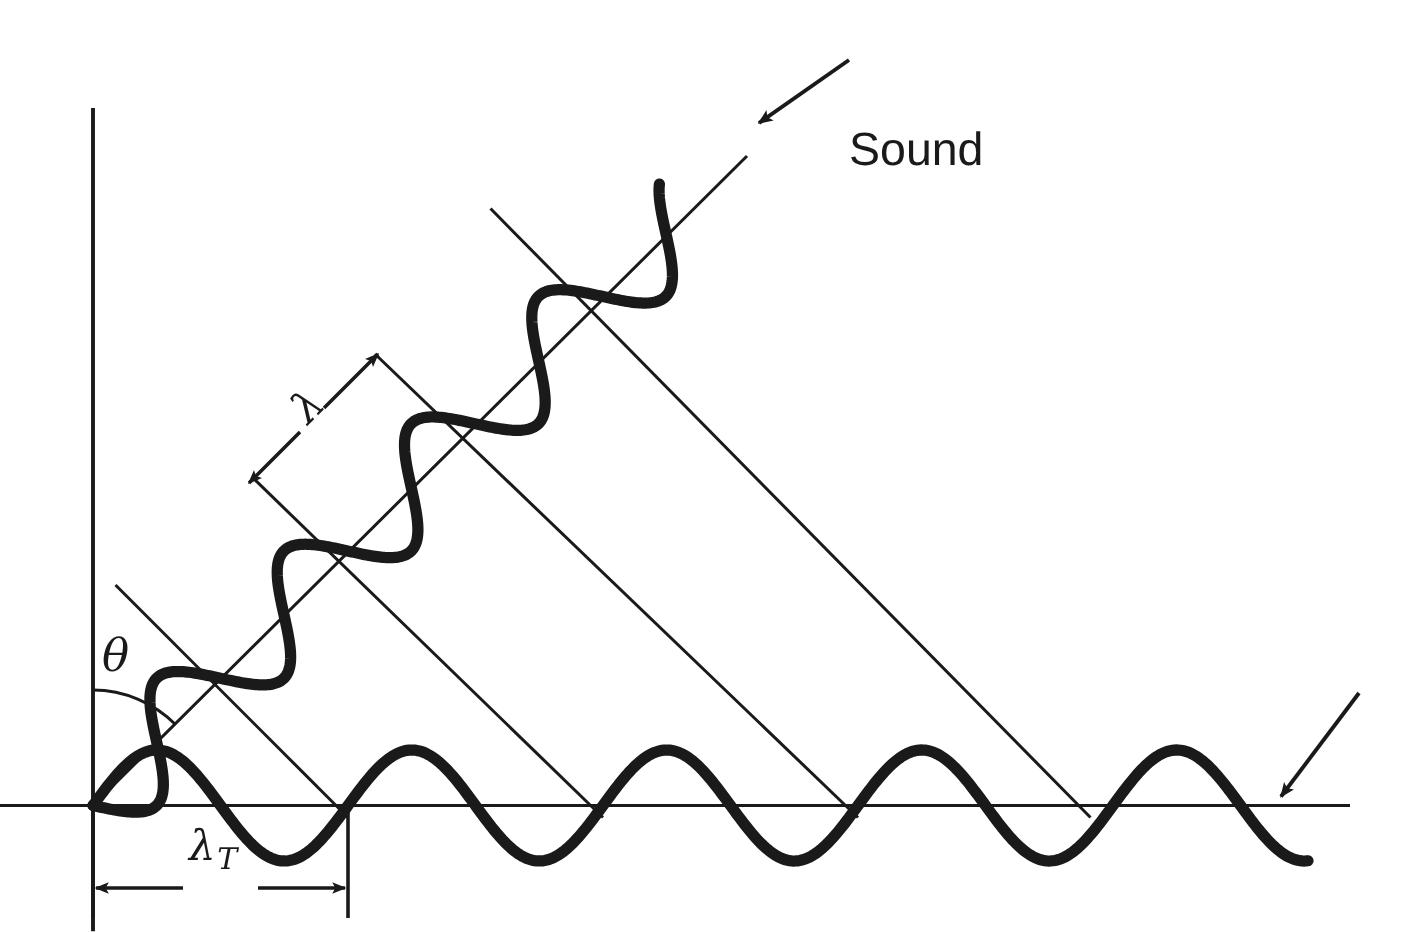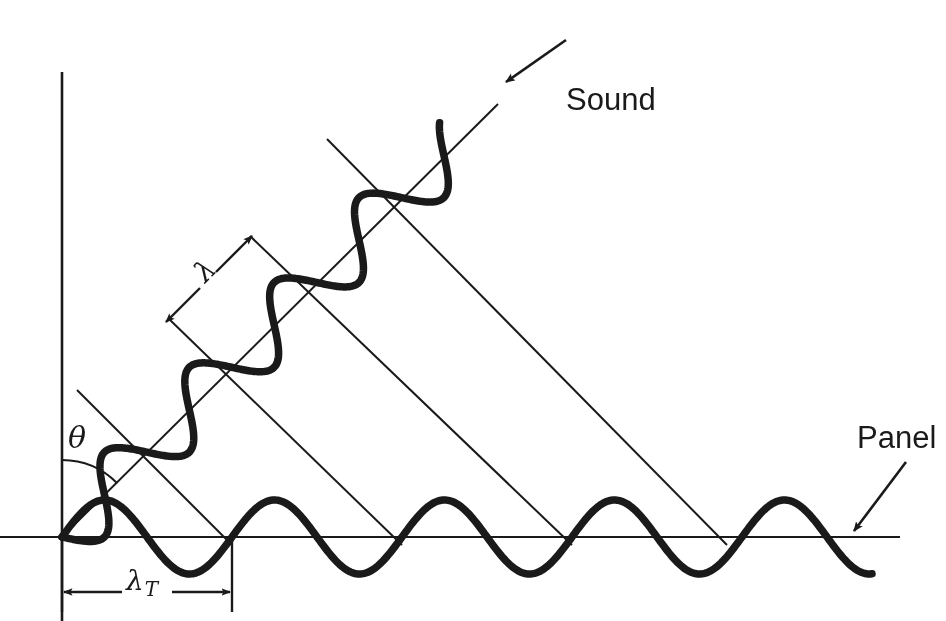--- a/index.html
+++ b/index.html
@@ -53,21 +53,21 @@
     user-select: none;
     white-space: pre;
   }
   #theta-label {
     left: 68px;
     top: 420px;
     font-size: 30px;
   }
   #lambda-t-label {
     left: 126px;
-    top: 564px;
+    top: 547px;
     font-size: 28px;
     text-align: right;
   }
   #lambda-t-label .sub {
     font-size: 20px;
     vertical-align: -0.28em;
     margin-left: 1px;
   }
   #lambda-label {
     left: 196px;
@@ -128,21 +128,20 @@
 
     <path id="trace-wave-path" fill="none" stroke="#1a1a1a" stroke-width="7.5" stroke-linecap="round" d="M62.00 537.00 L63.35 535.15 L64.70 533.31 L66.05 531.48 L67.40 529.66 L68.75 527.86 L70.10 526.09 L71.45 524.34 L72.80 522.62 L74.15 520.94 L75.50 519.30 L76.85 517.70 L78.20 516.15 L79.55 514.65 L80.90 513.21 L82.25 511.82 L83.60 510.50 L84.95 509.25 L86.30 508.06 L87.65 506.95 L89.00 505.91 L90.35 504.95 L91.70 504.06 L93.05 503.26 L94.40 502.55 L95.75 501.92 L97.10 501.38 L98.45 500.92 L99.80 500.56 L101.15 500.28 L102.50 500.10 L103.85 500.01 L105.20 500.01 L106.55 500.11 L107.90 500.29 L109.25 500.57 L110.60 500.94 L111.95 501.39 L113.30 501.94 L114.65 502.57 L116.00 503.29 L117.35 504.10 L118.70 504.98 L120.05 505.94 L121.40 506.99 L122.75 508.10 L124.10 509.29 L125.45 510.55 L126.80 511.87 L128.15 513.26 L129.50 514.70 L130.85 516.20 L132.20 517.76 L133.55 519.36 L134.90 521.00 L136.25 522.68 L137.60 524.40 L138.95 526.15 L140.30 527.93 L141.65 529.73 L143.00 531.55 L144.35 533.38 L145.70 535.22 L147.05 537.07 L148.40 538.91 L149.75 540.75 L151.10 542.59 L152.45 544.40 L153.80 546.20 L155.15 547.98 L156.50 549.73 L157.85 551.44 L159.20 553.12 L160.55 554.76 L161.90 556.36 L163.25 557.91 L164.60 559.41 L165.95 560.85 L167.30 562.23 L168.65 563.55 L170.00 564.80 L171.35 565.98 L172.70 567.09 L174.05 568.13 L175.40 569.09 L176.75 569.97 L178.10 570.76 L179.45 571.48 L180.80 572.10 L182.15 572.64 L183.50 573.09 L184.85 573.45 L186.20 573.73 L187.55 573.90 L188.90 573.99 L190.25 573.99 L191.60 573.89 L192.95 573.70 L194.30 573.42 L195.65 573.05 L197.00 572.59 L198.35 572.04 L199.70 571.40 L201.05 570.68 L202.40 569.87 L203.75 568.99 L205.10 568.02 L206.45 566.97 L207.80 565.85 L209.15 564.66 L210.50 563.40 L211.85 562.08 L213.20 560.69 L214.55 559.24 L215.90 557.74 L217.25 556.19 L218.60 554.58 L219.95 552.94 L221.30 551.25 L222.65 549.53 L224.00 547.78 L225.35 546.00 L226.70 544.20 L228.05 542.38 L229.40 540.55 L230.75 538.71 L232.10 536.86 L233.45 535.02 L234.80 533.18 L236.15 531.35 L237.50 529.53 L238.85 527.73 L240.20 525.96 L241.55 524.21 L242.90 522.49 L244.25 520.81 L245.60 519.18 L246.95 517.58 L248.30 516.03 L249.65 514.54 L251.00 513.10 L252.35 511.72 L253.70 510.41 L255.05 509.16 L256.40 507.98 L257.75 506.87 L259.10 505.83 L260.45 504.88 L261.80 504.00 L263.15 503.21 L264.50 502.50 L265.85 501.87 L267.20 501.34 L268.55 500.89 L269.90 500.53 L271.25 500.27 L272.60 500.09 L273.95 500.01 L275.30 500.02 L276.65 500.12 L278.00 500.31 L279.35 500.59 L280.70 500.97 L282.05 501.43 L283.40 501.98 L284.75 502.62 L286.10 503.35 L287.45 504.16 L288.80 505.05 L290.15 506.02 L291.50 507.07 L292.85 508.19 L294.20 509.38 L295.55 510.64 L296.90 511.97 L298.25 513.36 L299.60 514.81 L300.95 516.32 L302.30 517.87 L303.65 519.48 L305.00 521.12 L306.35 522.81 L307.70 524.53 L309.05 526.28 L310.40 528.06 L311.75 529.87 L313.10 531.69 L314.45 533.52 L315.80 535.36 L317.15 537.21 L318.50 539.05 L319.85 540.89 L321.20 542.72 L322.55 544.54 L323.90 546.33 L325.25 548.11 L326.60 549.85 L327.95 551.57 L329.30 553.25 L330.65 554.88 L332.00 556.48 L333.35 558.02 L334.70 559.52 L336.05 560.95 L337.40 562.33 L338.75 563.64 L340.10 564.89 L341.45 566.07 L342.80 567.17 L344.15 568.20 L345.50 569.16 L346.85 570.03 L348.20 570.82 L349.55 571.53 L350.90 572.15 L352.25 572.68 L353.60 573.12 L354.95 573.48 L356.30 573.74 L357.65 573.91 L359.00 573.99 L360.35 573.98 L361.70 573.88 L363.05 573.68 L364.40 573.39 L365.75 573.02 L367.10 572.55 L368.45 571.99 L369.80 571.35 L371.15 570.62 L372.50 569.81 L373.85 568.92 L375.20 567.94 L376.55 566.89 L377.90 565.77 L379.25 564.57 L380.60 563.31 L381.95 561.98 L383.30 560.58 L384.65 559.13 L386.00 557.63 L387.35 556.07 L388.70 554.46 L390.05 552.82 L391.40 551.13 L392.75 549.40 L394.10 547.65 L395.45 545.87 L396.80 544.07 L398.15 542.25 L399.50 540.41 L400.85 538.57 L402.20 536.73 L403.55 534.88 L404.90 533.04 L406.25 531.21 L407.60 529.40 L408.95 527.60 L410.30 525.83 L411.65 524.08 L413.00 522.37 L414.35 520.69 L415.70 519.06 L417.05 517.46 L418.40 515.92 L419.75 514.43 L421.10 513.00 L422.45 511.62 L423.80 510.31 L425.15 509.07 L426.50 507.89 L427.85 506.79 L429.20 505.76 L430.55 504.81 L431.90 503.94 L433.25 503.15 L434.60 502.45 L435.95 501.83 L437.30 501.30 L438.65 500.86 L440.00 500.51 L441.35 500.25 L442.70 500.08 L444.05 500.01 L445.40 500.02 L446.75 500.13 L448.10 500.33 L449.45 500.62 L450.80 501.00 L452.15 501.47 L453.50 502.03 L454.85 502.67 L456.20 503.41 L457.55 504.22 L458.90 505.12 L460.25 506.09 L461.60 507.15 L462.95 508.27 L464.30 509.47 L465.65 510.74 L467.00 512.07 L468.35 513.47 L469.70 514.92 L471.05 516.43 L472.40 517.99 L473.75 519.60 L475.10 521.25 L476.45 522.94 L477.80 524.66 L479.15 526.41 L480.50 528.20 L481.85 530.00 L483.20 531.82 L484.55 533.65 L485.90 535.50 L487.25 537.34 L488.60 539.19 L489.95 541.03 L491.30 542.86 L492.65 544.67 L494.00 546.47 L495.35 548.24 L496.70 549.98 L498.05 551.69 L499.40 553.37 L500.75 555.00 L502.10 556.59 L503.45 558.14 L504.80 559.62 L506.15 561.06 L507.50 562.43 L508.85 563.74 L510.20 564.98 L511.55 566.15 L512.90 567.25 L514.25 568.28 L515.60 569.22 L516.95 570.09 L518.30 570.87 L519.65 571.58 L521.00 572.19 L522.35 572.72 L523.70 573.15 L525.05 573.50 L526.40 573.76 L527.75 573.92 L529.10 574.00 L530.45 573.98 L531.80 573.87 L533.15 573.66 L534.50 573.37 L535.85 572.99 L537.20 572.51 L538.55 571.95 L539.90 571.30 L541.25 570.57 L542.60 569.75 L543.95 568.85 L545.30 567.87 L546.65 566.81 L548.00 565.68 L549.35 564.48 L550.70 563.21 L552.05 561.88 L553.40 560.48 L554.75 559.02 L556.10 557.51 L557.45 555.95 L558.80 554.34 L560.15 552.69 L561.50 551.00 L562.85 549.28 L564.20 547.52 L565.55 545.74 L566.90 543.93 L568.25 542.11 L569.60 540.28 L570.95 538.44 L572.30 536.59 L573.65 534.74 L575.00 532.91 L576.35 531.08 L577.70 529.26 L579.05 527.47 L580.40 525.70 L581.75 523.95 L583.10 522.24 L584.45 520.57 L585.80 518.94 L587.15 517.35 L588.50 515.81 L589.85 514.32 L591.20 512.89 L592.55 511.52 L593.90 510.22 L595.25 508.98 L596.60 507.81 L597.95 506.71 L599.30 505.69 L600.65 504.74 L602.00 503.88 L603.35 503.10 L604.70 502.40 L606.05 501.79 L607.40 501.27 L608.75 500.83 L610.10 500.49 L611.45 500.23 L612.80 500.07 L614.15 500.00 L615.50 500.03 L616.85 500.14 L618.20 500.35 L619.55 500.64 L620.90 501.03 L622.25 501.51 L623.60 502.07 L624.95 502.73 L626.30 503.46 L627.65 504.28 L629.00 505.19 L630.35 506.17 L631.70 507.23 L633.05 508.36 L634.40 509.56 L635.75 510.84 L637.10 512.17 L638.45 513.57 L639.80 515.03 L641.15 516.54 L642.50 518.11 L643.85 519.72 L645.20 521.37 L646.55 523.06 L647.90 524.79 L649.25 526.55 L650.60 528.33 L651.95 530.13 L653.30 531.96 L654.65 533.79 L656.00 535.63 L657.35 537.48 L658.70 539.32 L660.05 541.16 L661.40 542.99 L662.75 544.80 L664.10 546.60 L665.45 548.37 L666.80 550.11 L668.15 551.82 L669.50 553.49 L670.85 555.12 L672.20 556.71 L673.55 558.25 L674.90 559.73 L676.25 561.16 L677.60 562.53 L678.95 563.83 L680.30 565.07 L681.65 566.24 L683.00 567.33 L684.35 568.35 L685.70 569.29 L687.05 570.15 L688.40 570.93 L689.75 571.62 L691.10 572.23 L692.45 572.75 L693.80 573.18 L695.15 573.52 L696.50 573.77 L697.85 573.93 L699.20 574.00 L700.55 573.97 L701.90 573.85 L703.25 573.65 L704.60 573.34 L705.95 572.95 L707.30 572.47 L708.65 571.90 L710.00 571.25 L711.35 570.51 L712.70 569.68 L714.05 568.78 L715.40 567.79 L716.75 566.73 L718.10 565.60 L719.45 564.39 L720.80 563.11 L722.15 561.77 L723.50 560.37 L724.85 558.91 L726.20 557.40 L727.55 555.83 L728.90 554.22 L730.25 552.57 L731.60 550.87 L732.95 549.15 L734.30 547.39 L735.65 545.60 L737.00 543.80 L738.35 541.98 L739.70 540.14 L741.05 538.30 L742.40 536.45 L743.75 534.61 L745.10 532.77 L746.45 530.94 L747.80 529.13 L749.15 527.34 L750.50 525.57 L751.85 523.83 L753.20 522.12 L754.55 520.45 L755.90 518.82 L757.25 517.23 L758.60 515.70 L759.95 514.21 L761.30 512.79 L762.65 511.42 L764.00 510.12 L765.35 508.89 L766.70 507.72 L768.05 506.63 L769.40 505.61 L770.75 504.68 L772.10 503.82 L773.45 503.04 L774.80 502.35 L776.15 501.75 L777.50 501.23 L778.85 500.80 L780.20 500.47 L781.55 500.22 L782.90 500.06 L784.25 500.00 L785.60 500.03 L786.95 500.15 L788.30 500.36 L789.65 500.67 L791.00 501.06 L792.35 501.55 L793.70 502.12 L795.05 502.78 L796.40 503.52 L797.75 504.35 L799.10 505.26 L800.45 506.25 L801.80 507.31 L803.15 508.45 L804.50 509.66 L805.85 510.93 L807.20 512.28 L808.55 513.68 L809.90 515.14 L811.25 516.66 L812.60 518.22 L813.95 519.84 L815.30 521.49 L816.65 523.19 L818.00 524.92 L819.35 526.68 L820.70 528.46 L822.05 530.27 L823.40 532.09 L824.75 533.93 L826.10 535.77 L827.45 537.62 L828.80 539.46 L830.15 541.30 L831.50 543.13 L832.85 544.94 L834.20 546.73 L835.55 548.50 L836.90 550.24 L838.25 551.95 L839.60 553.61 L840.95 555.24 L842.30 556.83 L843.65 558.36 L845.00 559.84 L846.35 561.26 L847.70 562.63 L849.05 563.92 L850.40 565.16 L851.75 566.32 L853.10 567.41 L854.45 568.42 L855.80 569.36 L857.15 570.21 L858.50 570.98 L859.85 571.67 L861.20 572.27 L862.55 572.79 L863.90 573.21 L865.25 573.54 L866.60 573.79 L867.95 573.94 L869.30 574.00 L870.65 573.97 L872.00 573.84"></path>
 
     <path id="incident-wave-path" fill="none" stroke="#1a1a1a" stroke-width="7.5" stroke-linecap="round" d="M62.00 537.00 L63.45 537.32 L64.91 537.64 L66.36 537.96 L67.80 538.27 L69.24 538.58 L70.67 538.88 L72.09 539.17 L73.50 539.45 L74.90 539.72 L76.28 539.97 L77.65 540.21 L79.01 540.43 L80.34 540.63 L81.66 540.82 L82.95 540.98 L84.23 541.13 L85.48 541.24 L86.70 541.34 L87.90 541.41 L89.08 541.45 L90.22 541.47 L91.34 541.45 L92.43 541.41 L93.48 541.33 L94.51 541.23 L95.50 541.09 L96.46 540.92 L97.39 540.72 L98.28 540.48 L99.14 540.21 L99.97 539.90 L100.75 539.55 L101.50 539.17 L102.22 538.75 L102.89 538.30 L103.53 537.81 L104.14 537.28 L104.70 536.72 L105.23 536.11 L105.72 535.47 L106.18 534.80 L106.59 534.08 L106.98 533.33 L107.32 532.55 L107.63 531.72 L107.90 530.87 L108.14 529.97 L108.35 529.05 L108.52 528.09 L108.65 527.09 L108.76 526.07 L108.83 525.01 L108.88 523.92 L108.89 522.81 L108.88 521.66 L108.84 520.49 L108.77 519.29 L108.67 518.06 L108.55 516.81 L108.41 515.54 L108.25 514.24 L108.06 512.93 L107.86 511.59 L107.64 510.24 L107.40 508.87 L107.15 507.48 L106.88 506.09 L106.60 504.68 L106.31 503.25 L106.01 501.82 L105.70 500.39 L105.39 498.94 L105.07 497.49 L104.75 496.04 L104.43 494.59 L104.11 493.13 L103.79 491.68 L103.47 490.23 L103.15 488.79 L102.85 487.35 L102.55 485.92 L102.26 484.50 L101.98 483.09 L101.71 481.69 L101.46 480.30 L101.22 478.93 L101.00 477.58 L100.79 476.24 L100.61 474.93 L100.44 473.63 L100.30 472.36 L100.18 471.11 L100.09 469.88 L100.02 468.68 L99.98 467.51 L99.96 466.36 L99.97 465.24 L100.02 464.16 L100.09 463.10 L100.20 462.07 L100.33 461.08 L100.50 460.12 L100.71 459.19 L100.95 458.30 L101.22 457.44 L101.53 456.62 L101.87 455.83 L102.25 455.08 L102.67 454.36 L103.12 453.69 L103.61 453.05 L104.14 452.44 L104.71 451.88 L105.31 451.35 L105.95 450.86 L106.62 450.40 L107.34 449.98 L108.09 449.60 L108.87 449.26 L109.70 448.95 L110.55 448.67 L111.44 448.43 L112.37 448.23 L113.33 448.06 L114.32 447.92 L115.35 447.81 L116.41 447.74 L117.49 447.70 L118.61 447.68 L119.76 447.70 L120.93 447.74 L122.13 447.81 L123.36 447.90 L124.61 448.02 L125.88 448.16 L127.17 448.32 L128.49 448.51 L129.82 448.71 L131.18 448.93 L132.54 449.17 L133.93 449.42 L135.33 449.69 L136.74 449.97 L138.16 450.26 L139.59 450.56 L141.03 450.87 L142.47 451.18 L143.92 451.50 L145.37 451.82 L146.83 452.14 L148.28 452.46 L149.73 452.79 L151.18 453.10 L152.63 453.42 L154.07 453.72 L155.50 454.02 L156.92 454.31 L158.33 454.59 L159.73 454.86 L161.11 455.11 L162.48 455.35 L163.83 455.57 L165.17 455.78 L166.49 455.96 L167.78 456.13 L169.06 456.27 L170.31 456.39 L171.53 456.48 L172.73 456.55 L173.91 456.60 L175.05 456.61 L176.17 456.60 L177.26 456.56 L178.32 456.48 L179.34 456.38 L180.34 456.24 L181.30 456.07 L182.23 455.87 L183.12 455.63 L183.98 455.36 L184.80 455.05 L185.59 454.71 L186.34 454.33 L187.06 453.91 L187.73 453.46 L188.38 452.97 L188.98 452.44 L189.55 451.87 L190.07 451.27 L190.57 450.63 L191.02 449.96 L191.44 449.24 L191.82 448.49 L192.17 447.71 L192.48 446.89 L192.75 446.03 L192.99 445.14 L193.20 444.21 L193.37 443.25 L193.51 442.26 L193.61 441.23 L193.69 440.18 L193.73 439.09 L193.74 437.97 L193.73 436.83 L193.69 435.65 L193.62 434.45 L193.53 433.23 L193.41 431.98 L193.27 430.71 L193.10 429.41 L192.92 428.10 L192.72 426.76 L192.49 425.41 L192.26 424.04 L192.00 422.66 L191.74 421.26 L191.46 419.85 L191.17 418.43 L190.87 417.00 L190.56 415.56 L190.25 414.11 L189.93 412.67 L189.61 411.21 L189.29 409.76 L188.97 408.31 L188.64 406.85 L188.33 405.40 L188.01 403.96 L187.71 402.52 L187.41 401.09 L187.12 399.67 L186.84 398.26 L186.57 396.86 L186.31 395.47 L186.08 394.10 L185.85 392.75 L185.65 391.42 L185.46 390.10 L185.30 388.80 L185.16 387.53 L185.04 386.28 L184.94 385.05 L184.87 383.85 L184.83 382.68 L184.81 381.53 L184.83 380.41 L184.87 379.32 L184.94 378.26 L185.05 377.24 L185.18 376.24 L185.35 375.28 L185.56 374.35 L185.79 373.46 L186.07 372.60 L186.37 371.78 L186.72 370.99 L187.10 370.24 L187.51 369.52 L187.97 368.85 L188.46 368.20 L188.98 367.60 L189.55 367.03 L190.15 366.50 L190.79 366.01 L191.46 365.56 L192.18 365.14 L192.93 364.76 L193.71 364.41 L194.53 364.10 L195.39 363.82 L196.28 363.59 L197.21 363.38 L198.17 363.21 L199.16 363.07 L200.18 362.96 L201.24 362.89 L202.33 362.84 L203.44 362.83 L204.59 362.84 L205.76 362.88 L206.96 362.95 L208.19 363.05 L209.44 363.16 L210.71 363.31 L212.00 363.47 L213.32 363.65 L214.65 363.86 L216.00 364.08 L217.37 364.31 L218.76 364.57 L220.15 364.83 L221.56 365.11 L222.99 365.40 L224.42 365.70 L225.85 366.01 L227.30 366.32 L228.75 366.64 L230.20 366.96 L231.65 367.28 L233.11 367.61 L234.56 367.93 L236.01 368.24 L237.45 368.56 L238.89 368.87 L240.32 369.16 L241.74 369.46 L243.16 369.74 L244.55 370.00 L245.94 370.26 L247.31 370.50 L248.66 370.72 L250.00 370.92 L251.32 371.11 L252.61 371.27 L253.89 371.41 L255.14 371.53 L256.36 371.63 L257.56 371.70 L258.74 371.74 L259.89 371.76 L261.01 371.75 L262.09 371.71 L263.15 371.63 L264.18 371.53 L265.17 371.39 L266.14 371.22 L267.06 371.02 L267.96 370.78 L268.82 370.51 L269.64 370.20 L270.43 369.86 L271.18 369.48 L271.90 369.06 L272.58 368.61 L273.22 368.12 L273.82 367.59 L274.39 367.03 L274.92 366.43 L275.41 365.79 L275.87 365.12 L276.29 364.40 L276.67 363.65 L277.01 362.87 L277.32 362.05 L277.60 361.19 L277.84 360.30 L278.04 359.38 L278.22 358.42 L278.36 357.42 L278.46 356.40 L278.54 355.34 L278.58 354.26 L278.60 353.14 L278.58 352.00 L278.54 350.82 L278.47 349.62 L278.38 348.40 L278.26 347.15 L278.12 345.88 L277.96 344.58 L277.78 343.27 L277.57 341.93 L277.35 340.58 L277.11 339.21 L276.86 337.83 L276.59 336.43 L276.32 335.02 L276.03 333.60 L275.73 332.17 L275.42 330.73 L275.11 329.29 L274.79 327.84 L274.47 326.39 L274.15 324.93 L273.82 323.48 L273.50 322.03 L273.18 320.58 L272.87 319.13 L272.56 317.69 L272.26 316.26 L271.97 314.84 L271.69 313.43 L271.43 312.03 L271.17 310.65 L270.93 309.28 L270.71 307.92 L270.51 306.59 L270.32 305.27 L270.16 303.97 L270.01 302.70 L269.89 301.45 L269.80 300.22 L269.73 299.02 L269.68 297.84 L269.67 296.70 L269.68 295.58 L269.72 294.49 L269.79 293.43 L269.90 292.40 L270.03 291.41 L270.20 290.45 L270.40 289.52 L270.64 288.62 L270.91 287.76 L271.22 286.94 L271.56 286.15 L271.94 285.40 L272.36 284.68 L272.81 284.00 L273.30 283.36 L273.83 282.76 L274.39 282.19 L274.99 281.66 L275.63 281.17 L276.30 280.71 L277.02 280.29 L277.77 279.91 L278.55 279.56 L279.37 279.25 L280.23 278.98 L281.12 278.74 L282.04 278.53 L283.00 278.36 L283.99 278.22 L285.02 278.11 L286.07 278.04 L287.16 277.99 L288.28 277.98 L289.42 277.99 L290.59 278.03 L291.79 278.10 L293.02 278.19 L294.27 278.31 L295.54 278.45 L296.83 278.61 L298.15 278.80 L299.48 279.00 L300.83 279.22 L302.20 279.46 L303.58 279.71 L304.98 279.98 L306.39 280.25 L307.81 280.54 L309.24 280.84 L310.68 281.15 L312.13 281.46 L313.57 281.78 L315.03 282.10 L316.48 282.42 L317.93 282.75 L319.39 283.07 L320.84 283.39 L322.28 283.70 L323.72 284.01 L325.15 284.31 L326.57 284.60 L327.98 284.88 L329.38 285.15 L330.77 285.40 L332.14 285.64 L333.49 285.86 L334.83 286.07 L336.14 286.25 L337.44 286.42 L338.72 286.56 L339.97 286.68 L341.19 286.78 L342.40 286.85 L343.57 286.89 L344.72 286.91 L345.84 286.89 L346.93 286.85 L347.99 286.78 L349.01 286.68 L350.01 286.54 L350.97 286.37 L351.90 286.17 L352.80 285.93 L353.66 285.66 L354.48 285.36 L355.27 285.01 L356.02 284.63 L356.74 284.22 L357.42 283.77 L358.06 283.28 L358.66 282.75 L359.23 282.19 L359.76 281.59 L360.26 280.95 L360.71 280.27 L361.13 279.56 L361.51 278.82 L361.86 278.03 L362.17 277.21 L362.45 276.35 L362.69 275.46 L362.89 274.54 L363.07 273.58 L363.21 272.59 L363.31 271.56 L363.39 270.51 L363.43 269.42 L363.45 268.31 L363.44 267.16 L363.40 265.99 L363.33 264.79 L363.24 263.57 L363.12 262.32 L362.98 261.05 L362.82 259.75 L362.63 258.44 L362.43 257.11 L362.21 255.75 L361.97 254.38 L361.72 253.00 L361.45 251.60 L361.17 250.19 L360.88 248.77 L360.59 247.34 L360.28 245.91 L359.97 244.46 L359.65 243.01 L359.33 241.56 L359.01 240.11 L358.68 238.65 L358.36 237.20 L358.04 235.75 L357.73 234.31 L357.42 232.87 L357.12 231.44 L356.83 230.01 L356.55 228.60 L356.28 227.20 L356.03 225.82 L355.79 224.45 L355.57 223.09 L355.36 221.76 L355.18 220.44 L355.01 219.14 L354.87 217.87 L354.75 216.62 L354.65 215.39 L354.58 214.19 L354.54 213.01 L354.52 211.86 L354.53 210.75 L354.57 209.66 L354.64 208.60 L354.75 207.57 L354.88 206.57 L355.05 205.61 L355.25 204.68 L355.49 203.79 L355.76 202.93 L356.07 202.10 L356.41 201.31 L356.79 200.56 L357.20 199.84 L357.66 199.16 L358.14 198.52 L358.67 197.92 L359.23 197.35 L359.83 196.82 L360.47 196.32 L361.15 195.87 L361.86 195.45 L362.60 195.06 L363.39 194.72 L364.21 194.40 L365.06 194.13 L365.95 193.89 L366.88 193.68 L367.84 193.51 L368.83 193.37 L369.85 193.26 L370.91 193.18 L371.99 193.14 L373.11 193.12 L374.25 193.14 L375.42 193.18 L376.62 193.24 L377.85 193.34 L379.10 193.45 L380.37 193.59 L381.66 193.76 L382.98 193.94 L384.31 194.14 L385.66 194.36 L387.03 194.60 L388.41 194.85 L389.81 195.12 L391.22 195.40 L392.64 195.69 L394.07 195.99 L395.51 196.29 L396.95 196.60 L398.40 196.92 L399.85 197.24 L401.31 197.57 L402.76 197.89 L404.21 198.21 L405.66 198.53 L407.11 198.84 L408.55 199.15 L409.98 199.45 L411.40 199.74 L412.81 200.02 L414.21 200.29 L415.60 200.54 L416.97 200.78 L418.32 201.00 L419.66 201.21 L420.97 201.40 L422.27 201.56 L423.55 201.70 L424.80 201.83 L426.03 201.92 L427.23 201.99 L428.40 202.04 L429.55 202.05 L430.67 202.04 L431.76 202.00 L432.82 201.93 L433.85 201.83 L434.85 201.69 L435.81 201.52 L436.74 201.32 L437.63 201.09 L438.49 200.81 L439.32 200.51 L440.11 200.17 L440.86 199.79 L441.58 199.37 L442.26 198.92 L442.90 198.43 L443.51 197.91 L444.07 197.35 L444.61 196.75 L445.10 196.11 L445.56 195.43 L445.98 194.72 L446.36 193.98 L446.71 193.19 L447.02 192.37 L447.30 191.52 L447.54 190.63 L447.74 189.70 L447.92 188.75 L448.06 187.75 L448.17 186.73 L448.24 185.68 L448.29 184.59 L448.30 183.48 L448.29 182.33 L448.25 181.16 L448.18 179.96 L448.09 178.74 L447.97 177.49 L447.83 176.22 L447.67 174.92 L447.49 173.61 L447.29 172.28 L447.07 170.93 L446.83 169.56 L446.58 168.17 L446.31 166.78 L446.03 165.37 L445.74 163.95 L445.44 162.52 L445.14 161.08 L444.82 159.63 L444.51 158.19 L444.19 156.73 L443.86 155.28 L443.54 153.83 L443.22 152.37 L442.90 150.92 L442.59 149.48 L442.28 148.04 L441.98 146.61 L441.69 145.19 L441.41 143.78 L441.14 142.38 L440.89 140.99 L440.65 139.62 L440.42 138.27 L440.22 136.93 L440.03 135.61 L439.87 134.31 L439.72 133.04 L439.60 131.79 L439.51 130.56 L439.43 129.36 L439.39 128.18 L439.37 127.03 L439.38 125.91 L439.42 124.82 L439.50 123.76 L439.60 122.73"></path>
   </svg>
 
   <div class="label-text" id="sound-wave-label">
     <div>Sound</div>
   </div>
 
-  <div class="label-text" id="panel-label">Panel</div>
 
   <div class="math-text" id="theta-label">θ</div>
 
   <div class="math-text" id="lambda-label">λ</div>
 
   <div class="math-text" id="lambda-t-label"><span>λ</span><span class="sub">T</span></div>
 
 </div>
 
 </body></html>

